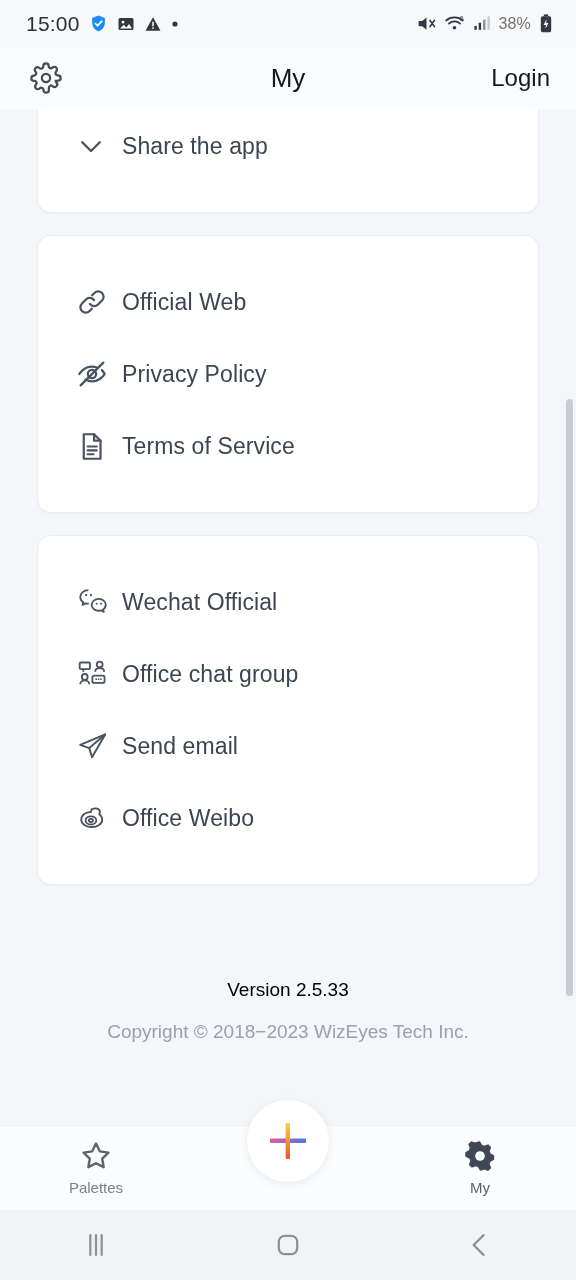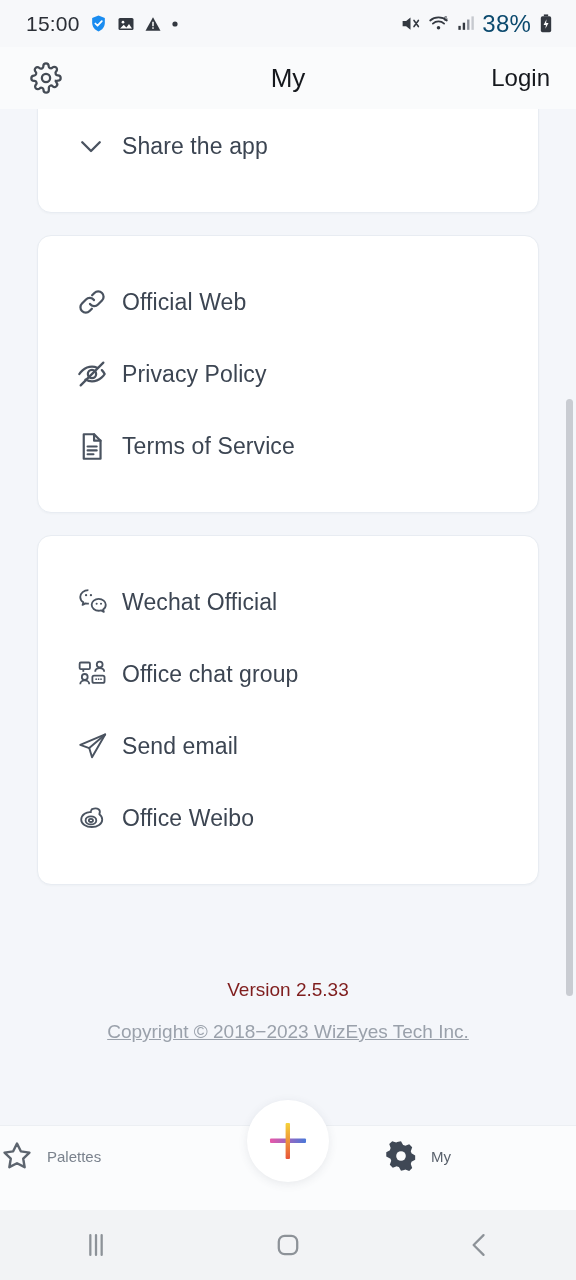--- a/index.html
+++ b/index.html
@@ -14,21 +14,21 @@
   
   .statusbar {
     position:absolute; top:0; left:0; width:576px; height:47px;
     background:#f7f8fa;
     display:flex; align-items:center; justify-content:space-between;
     padding:0 22px 0 26px;
   }
   .sb-left { display:flex; align-items:center; gap:9px; }
   .sb-time { font-size:21px; color:#2b2f36; letter-spacing:.2px; }
   .sb-right { display:flex; align-items:center; gap:7px; }
-  .sb-batt { font-size:24px; color:#0c4a6e; letter-spacing:.2px; }
+  .sb-batt { font-size:16px; color:#737373; letter-spacing:.2px; }
   .ic { display:inline-flex; align-items:center; justify-content:center; }
 
   
   .header {
     position:absolute; top:47px; left:0; width:576px; height:62px;
     background:#fafbfc;
     display:flex; align-items:center; justify-content:space-between;
     padding:0 26px 0 30px;
   }
   .header-title {
@@ -59,38 +59,38 @@
     width:46px; min-width:46px; display:flex; align-items:center; justify-content:flex-start;
     color:#4a5360;
   }
   .row-label { font-size:23px; color:#3d4busy; }
   .row-label { font-size:23px; color:#3c4552; letter-spacing:.1px; }
   .card-pad-top { height:30px; }
   .card-pad-bot { height:30px; }
 
   
   .footer { margin-top:84px; text-align:center; }
-  .footer div { color:#7f1d1d; font-size:19px; line-height:42px; }
-  .footer .f-copy { color:#9aa1ab;text-decoration:underline; }
+  .footer div { color:#000000; font-size:19px; line-height:42px; }
+  .footer .f-copy { color:#9aa1ab; }
 
   
   .scrollbar {
     position:absolute; right:3px; top:399px; width:7px; height:597px;
     background:#c9ccd2; border-radius:4px;
   }
 
   
   .bottomnav {
     position:absolute; left:0; top:1125px; width:576px; height:85px;
     background:#fbfcfd; border-top:1px solid #eceff3;
     display:flex; align-items:flex-start;
   }
   .tab {
-    flex:1; display:flex; flex-direction:row; align-items:center;
-    padding-top:11px; gap:13px;
+    flex:1; display:flex; flex-direction:column; align-items:center;
+    padding-top:11px; gap:4px;
   }
   .tab.spacer { visibility:hidden; }
   .tab-icon { height:38px; display:flex; align-items:center; justify-content:center; color:#5d656f; }
   .tab.active .tab-icon { color:#3f4855; }
   .tab-label { font-size:15px; color:#7a828d; }
   .tab.active .tab-label { color:#5a626d; }
 
   .fab {
     position:absolute; left:247px; top:1100px; width:82px; height:82px;
     background:#fff; border-radius:50%;

